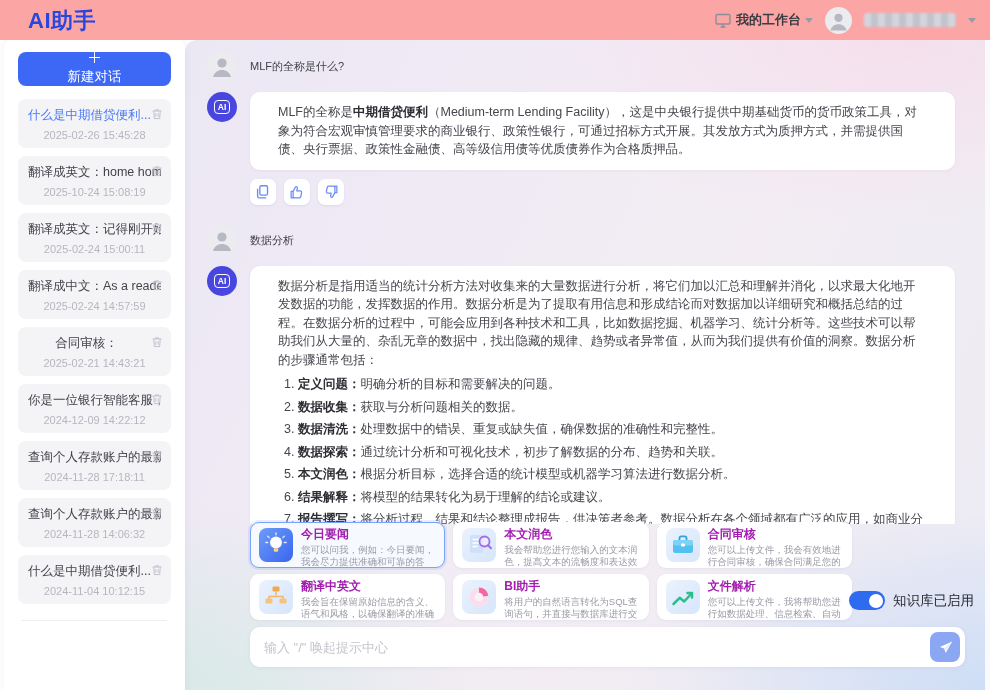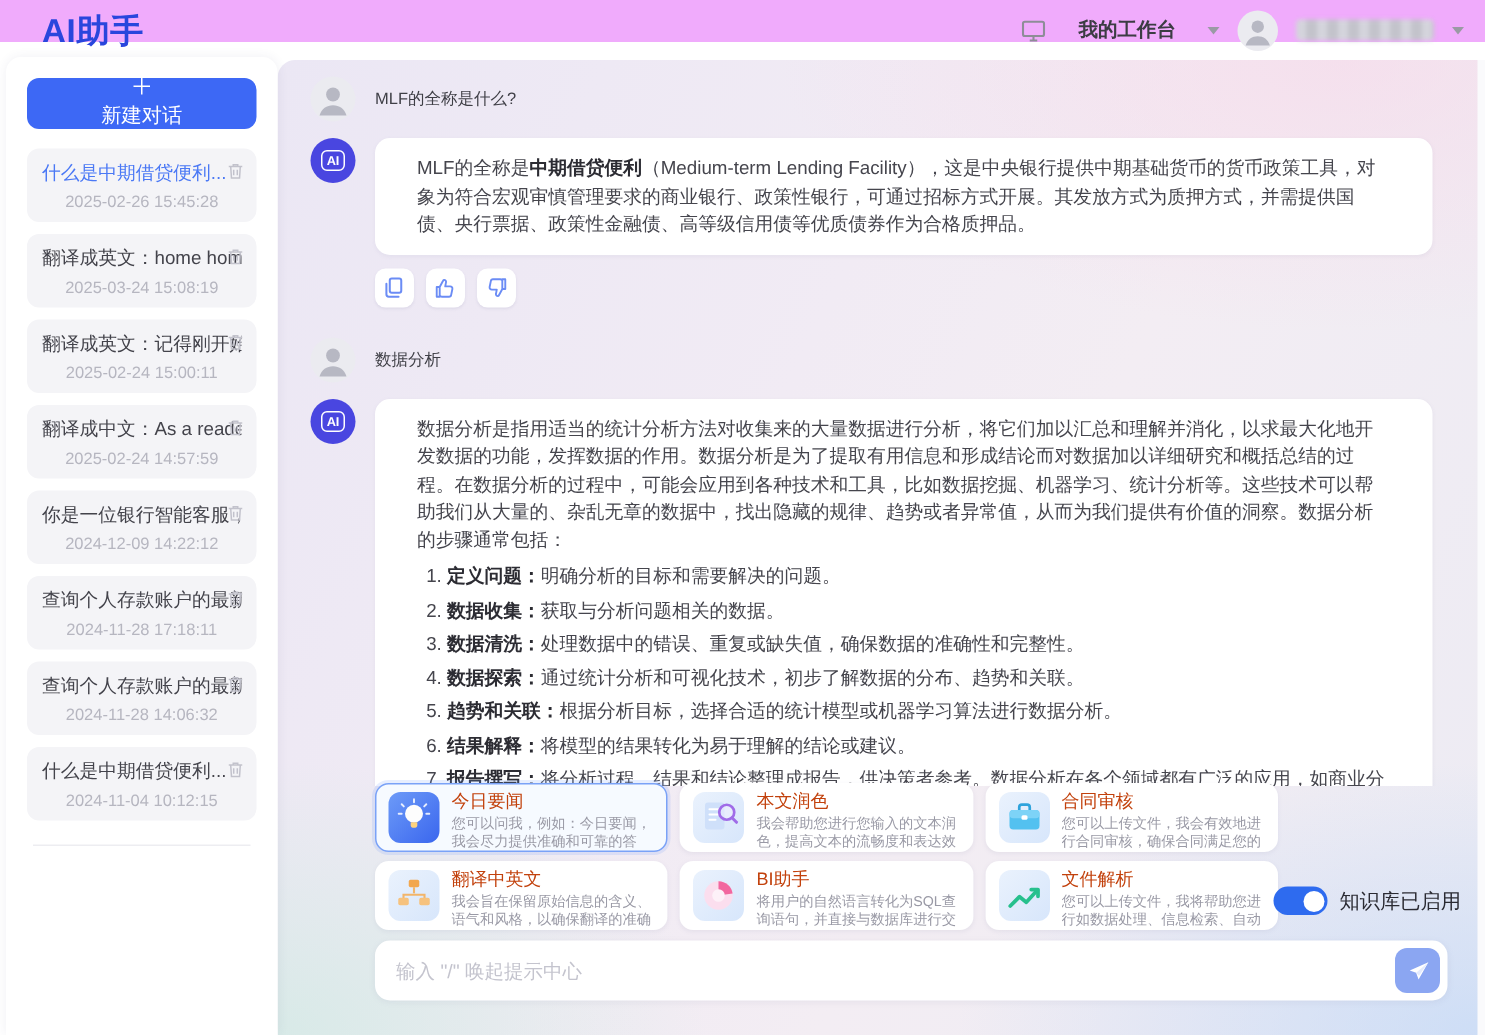--- a/index.html
+++ b/index.html
@@ -1,23 +1,23 @@
 <!DOCTYPE html>
 <html><head>
 <meta charset="utf-8">
 <style>
   * { margin:0; padding:0; box-sizing:border-box; }
   html,body { width:990px; height:690px; overflow:hidden; }
   body { font-family:"Liberation Sans", sans-serif; background:#ffffff; position:relative; }
 
   
-  .header { position:absolute; top:0; left:0; right:0; height:28px; background:#f0abfc; z-index:3; }
+  .header { position:absolute; top:0; left:0; right:0; height:40px; background:#fca5a5; z-index:3; }
   .logo { position:absolute; left:28px; top:6px; font-size:22px; font-weight:800; color:#2946dd; letter-spacing:.5px; }
   .header-right { position:absolute; right:14px; top:0; height:40px; display:flex; align-items:center; gap:12px; }
-  .workspace { display:flex; align-items:center; gap:21px; font-size:13px; font-weight:600; color:#3c3c44; cursor:pointer; }
+  .workspace { display:flex; align-items:center; gap:4px; font-size:13px; font-weight:600; color:#3c3c44; cursor:pointer; }
   .caret { width:0; height:0; border-left:4.5px solid transparent; border-right:4.5px solid transparent; border-top:5.5px solid #9a9aa4; }
   .avatar-sm { width:27px; height:27px; border-radius:50%; background:#ebebf0; overflow:hidden; flex:none; }
   .redacted { width:92px; height:14px; border-radius:3px;
     background:repeating-linear-gradient(90deg,#d4d4dc 0 7px,#c3c3cb 7px 14px); filter:blur(1.3px); }
 
   
   .sidebar { position:absolute; left:4px; top:38px; width:181px; bottom:0; background:#fff;
     border-radius:10px 10px 0 0; box-shadow:0 0 7px rgba(60,60,110,.08); z-index:2; padding:14px 14px 0; }
   .new-chat { height:34px; background:#3d68f5; border-radius:8px; color:#fff; font-size:13.5px;
     display:flex; align-items:center; justify-content:center; gap:8px; cursor:pointer; margin-bottom:13px;flex-direction:column; }
@@ -60,21 +60,21 @@
 
   
   .cards { position:absolute; left:65px; bottom:70px; width:602px; display:grid;
     grid-template-columns:repeat(3,1fr); gap:6px 8px; }
   .card { background:#fff; border:1px solid rgba(255,255,255,.6); border-radius:9px; padding:5px 8px; height:46px;
     display:flex; gap:8px; align-items:flex-start; cursor:pointer; box-shadow:0 1px 3px rgba(130,130,170,.10); }
   .card.active { border-color:#7aa2f7; background:#f6faff; box-shadow:0 0 0 2px rgba(122,162,247,.18); }
   .tile { width:34px; height:34px; border-radius:8px; flex:none; display:flex; align-items:center; justify-content:center;
     background:linear-gradient(135deg,#eaf2fd,#d7e6fb); }
   .tile.bulb-tile { background:linear-gradient(135deg,#6d9bf8,#3a66ee); }
-  .card-title { font-size:12px; font-weight:400; color:#c2410c; margin-bottom:3px; line-height:13px; }
+  .card-title { font-size:12px; font-weight:700; color:#a21caf; margin-bottom:3px; line-height:13px; }
   .card-desc { font-size:9.5px; color:#9a9aa6; line-height:11.5px; height:23px; overflow:hidden; }
 
   
   .kb-toggle { position:absolute; right:16px; bottom:80px; display:flex; align-items:center; gap:8px;justify-content:center; }
   .switch { width:36px; height:19px; border-radius:10px; background:#2e6bef; position:relative; cursor:pointer; }
   .knob { position:absolute; right:2.5px; top:2.5px; width:14px; height:14px; border-radius:50%; background:#fff; }
   .kb-label { font-size:13.5px; color:#2a2a32; }
 
   .composer { position:absolute; left:65px; right:25px; bottom:23px; height:40px; background:#fff; border-radius:10px;
     display:flex; align-items:center; padding:0 5px 0 14px; box-shadow:0 1px 4px rgba(130,130,170,.12); }
@@ -115,35 +115,42 @@
 
   <div class="hist-item active">
     <div class="hist-title">什么是中期借贷便利...</div>
     <div class="hist-time">2025-02-26 15:45:28</div>
     <svg class="trash" viewBox="0 0 14 14">
         <path d="M2.5 4h9M5.5 4V2.8h3V4M3.8 4l.5 7.6h5.4l.5-7.6M5.8 6.2v3.6M8.2 6.2v3.6" stroke="#c2c2cc" stroke-width="1" fill="none"></path>
       </svg>
   </div>
   <div class="hist-item">
     <div class="hist-title">翻译成英文：home home</div>
-    <div class="hist-time">2025-03-24 15:08:19</div>
+    <div class="hist-time">2025-10-24 15:08:19</div>
     <svg class="trash" viewBox="0 0 14 14">
         <path d="M2.5 4h9M5.5 4V2.8h3V4M3.8 4l.5 7.6h5.4l.5-7.6M5.8 6.2v3.6M8.2 6.2v3.6" stroke="#c2c2cc" stroke-width="1" fill="none"></path>
       </svg>
   </div>
   <div class="hist-item">
     <div class="hist-title">翻译成英文：记得刚开始...</div>
     <div class="hist-time">2025-02-24 15:00:11</div>
     <svg class="trash" viewBox="0 0 14 14">
         <path d="M2.5 4h9M5.5 4V2.8h3V4M3.8 4l.5 7.6h5.4l.5-7.6M5.8 6.2v3.6M8.2 6.2v3.6" stroke="#c2c2cc" stroke-width="1" fill="none"></path>
       </svg>
   </div>
   <div class="hist-item">
     <div class="hist-title">翻译成中文：As a reader...</div>
     <div class="hist-time">2025-02-24 14:57:59</div>
+    <svg class="trash" viewBox="0 0 14 14">
+        <path d="M2.5 4h9M5.5 4V2.8h3V4M3.8 4l.5 7.6h5.4l.5-7.6M5.8 6.2v3.6M8.2 6.2v3.6" stroke="#c2c2cc" stroke-width="1" fill="none"></path>
+      </svg>
+  </div>
+  <div class="hist-item">
+    <div class="hist-title">合同审核：</div>
+    <div class="hist-time">2025-02-21 14:43:21</div>
     <svg class="trash" viewBox="0 0 14 14">
         <path d="M2.5 4h9M5.5 4V2.8h3V4M3.8 4l.5 7.6h5.4l.5-7.6M5.8 6.2v3.6M8.2 6.2v3.6" stroke="#c2c2cc" stroke-width="1" fill="none"></path>
       </svg>
   </div>
   <div class="hist-item">
     <div class="hist-title">你是一位银行智能客服，...</div>
     <div class="hist-time">2024-12-09 14:22:12</div>
     <svg class="trash" viewBox="0 0 14 14">
         <path d="M2.5 4h9M5.5 4V2.8h3V4M3.8 4l.5 7.6h5.4l.5-7.6M5.8 6.2v3.6M8.2 6.2v3.6" stroke="#c2c2cc" stroke-width="1" fill="none"></path>
       </svg>
@@ -229,21 +236,21 @@
       <div class="msg-avatar ai-avatar">
         <span class="ai-badge">AI</span>
       </div>
       <div class="bubble">
         <span>数据分析是指用适当的统计分析方法对收集来的大量数据进行分析，将它们加以汇总和理解并消化，以求最大化地开发数据的功能，发挥数据的作用。数据分析是为了提取有用信息和形成结论而对数据加以详细研究和概括总结的过程。在数据分析的过程中，可能会应用到各种技术和工具，比如数据挖掘、机器学习、统计分析等。这些技术可以帮助我们从大量的、杂乱无章的数据中，找出隐藏的规律、趋势或者异常值，从而为我们提供有价值的洞察。数据分析的步骤通常包括：</span>
         <ol class="steps">
           <li><b>定义问题：</b><span>明确分析的目标和需要解决的问题。</span></li>
           <li><b>数据收集：</b><span>获取与分析问题相关的数据。</span></li>
           <li><b>数据清洗：</b><span>处理数据中的错误、重复或缺失值，确保数据的准确性和完整性。</span></li>
           <li><b>数据探索：</b><span>通过统计分析和可视化技术，初步了解数据的分布、趋势和关联。</span></li>
-          <li><b>趋势和关联：</b><span>根据分析目标，选择合适的统计模型或机器学习算法进行数据分析。</span></li>
+          <li><b>本文润色：</b><span>根据分析目标，选择合适的统计模型或机器学习算法进行数据分析。</span></li>
           <li><b>结果解释：</b><span>将模型的结果转化为易于理解的结论或建议。</span></li>
           <li><b>报告撰写：</b><span>将分析过程、结果和结论整理成报告，供决策者参考。数据分析在各个领域都有广泛的应用，如商业分析、市场分析、风险管理、医疗研究等。通过数据分析，我们可以更好地理解业务运营情况，预测未来趋势，优化决策过程，提高效率和准确性。</span></li>
         </ol>
       </div>
     </div>
   </div>
 
   <div class="cards">
     <div class="card active">
       <div class="tile bulb-tile">

